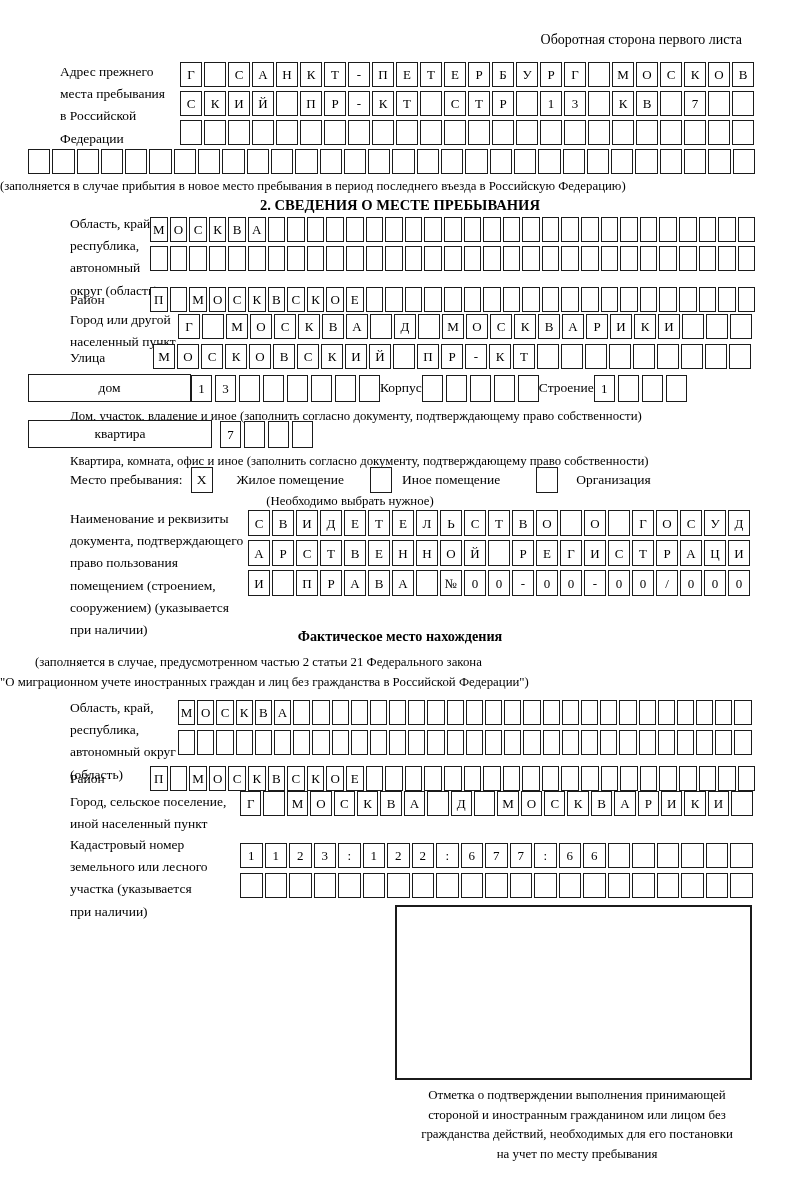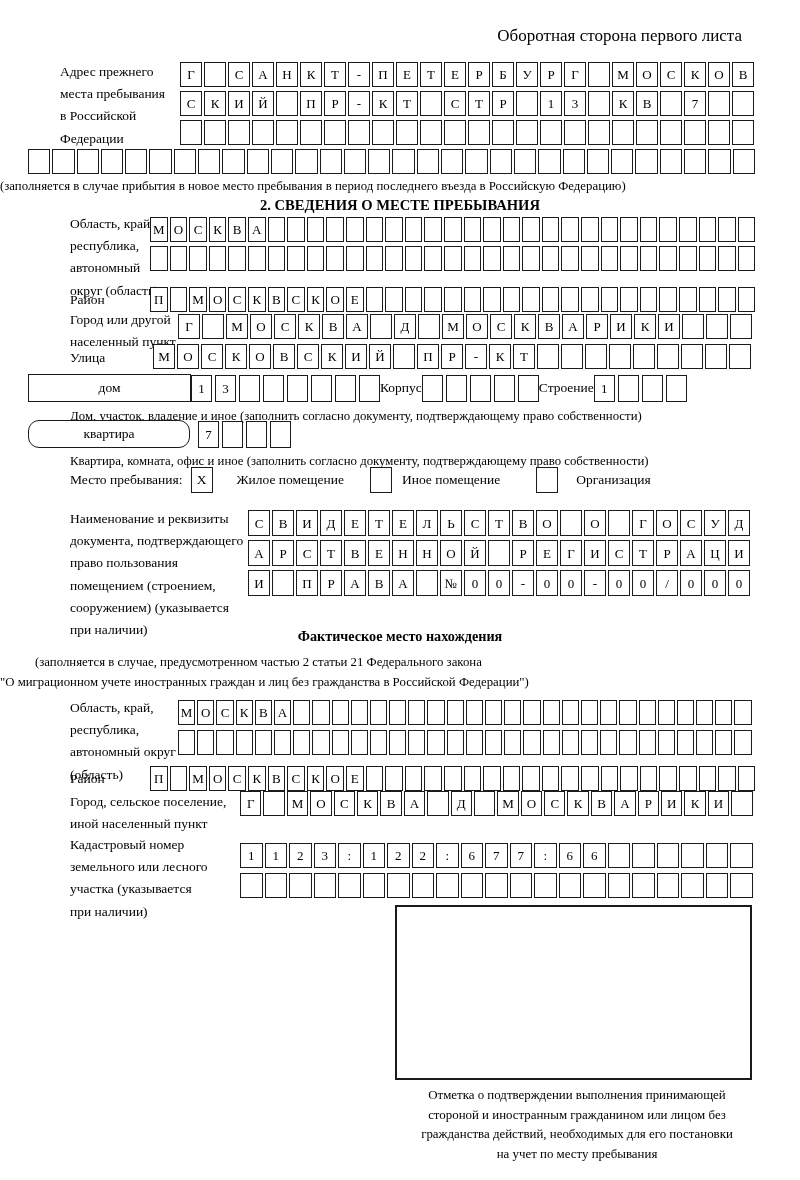--- a/index.html
+++ b/index.html
@@ -16,21 +16,21 @@
   .cap{position:absolute;font-size:12.8px;line-height:18px;}
   .center{left:0;width:800px;text-align:left;}
   .hdr{position:absolute;left:0;width:800px;text-align:center;font-weight:bold;font-size:14.6px;}
   .wbox{flex:none;border:1.8px solid #1b1b1b;box-sizing:border-box;display:flex;
         align-items:center;justify-content:center;font-size:13.5px;background:#fff;}
   .ibox{flex:none;width:22px;height:26px;border:1.8px solid #1b1b1b;box-sizing:border-box;
         display:flex;align-items:center;justify-content:center;font-size:13.5px;background:#fff;}
   .inl{font-size:13.5px;white-space:nowrap;}
   .flexrow{position:absolute;display:flex;align-items:center;}
 
-  #title{top:26px;right:58px;font-size:17px;}
+  #title{top:32px;right:58px;font-size:14px;}
   #s1-label{top:61px;left:60px;}
   #row-s1-1{top:62px;left:180px;--cw:22px;}
   #row-s1-2{top:91px;left:180px;--cw:22px;}
   #row-s1-3{top:120px;left:180px;--cw:22px;}
   #row-s1-4{top:149px;left:28px;--cw:22.3px;}
   #s1-note{top:177px;}
   #hdr2{top:197px;}
 
   #ob1-label{top:213px;left:70px;}
   #row-ob1-1{top:217px;left:150px;--cw:17.6px;}
@@ -39,21 +39,21 @@
   #row-raion1{top:287px;left:150px;--cw:17.6px;}
   #gorod1-label{top:309px;left:70px;}
   #row-gorod1{top:314px;left:178px;--cw:22px;}
   #ulitsa-label{top:347px;left:70px;}
   #row-ulitsa{top:344px;left:153px;--cw:22px;}
 
   #row-dom{top:374px;left:28px;gap:0;}
   #row-dom .dom-box{width:163px;height:28px;}
   #dom-note{top:407px;left:70px;}
   #row-kv{top:420px;left:28px;gap:8px;}
-  #row-kv .kv-box{width:162px;height:28px;border-radius:11px;}
+  #row-kv .kv-box{width:184px;height:28px;}
   #kv-note{top:452px;left:70px;}
 
   #row-mesto{top:467px;left:70px;}
   #row-mesto .m-label{font-size:13.5px;}
   #mesto-note{top:492px;left:70px;width:560px;text-align:center;}
 
   #doc-label{top:508px;left:70px;}
   #row-doc-1{top:510px;left:248px;--cw:22px;--ch:26px;}
   #row-doc-2{top:540px;left:248px;--cw:22px;--ch:26px;}
   #row-doc-3{top:570px;left:248px;--cw:22px;--ch:26px;}
@@ -415,20 +415,21 @@
 
   <div id="row-mesto" class="flexrow">
     <span class="m-label">Место пребывания:</span>
     <span class="ibox" style="margin-left:8px;">X</span>
     <span class="inl" style="margin-left:24px;">Жилое помещение</span>
     <span class="ibox" style="margin-left:26px;"></span>
     <span class="inl" style="margin-left:10px;">Иное помещение</span>
     <span class="ibox" style="margin-left:36px;"></span>
     <span class="inl" style="margin-left:18px;">Организация</span>
   </div>
+  <div id="mesto-note" class="cap">(Необходимо выбрать нужное)</div>
 
   <div id="doc-label" class="lblock">
     <div>Наименование и реквизиты</div>
     <div>документа, подтверждающего</div>
     <div>право пользования</div>
     <div>помещением (строением,</div>
     <div>сооружением) (указывается</div>
     <div>при наличии)</div>
   </div>
   <div id="row-doc-1" class="cells">

